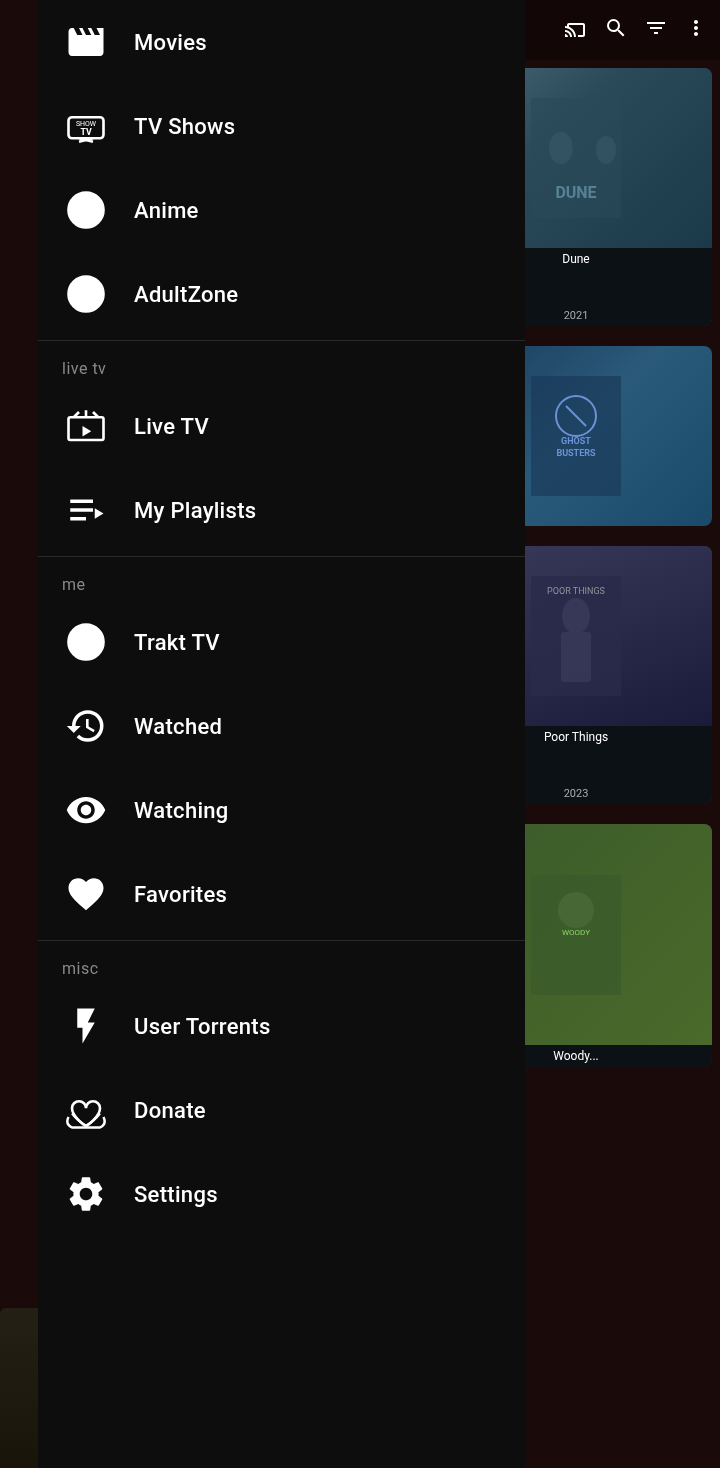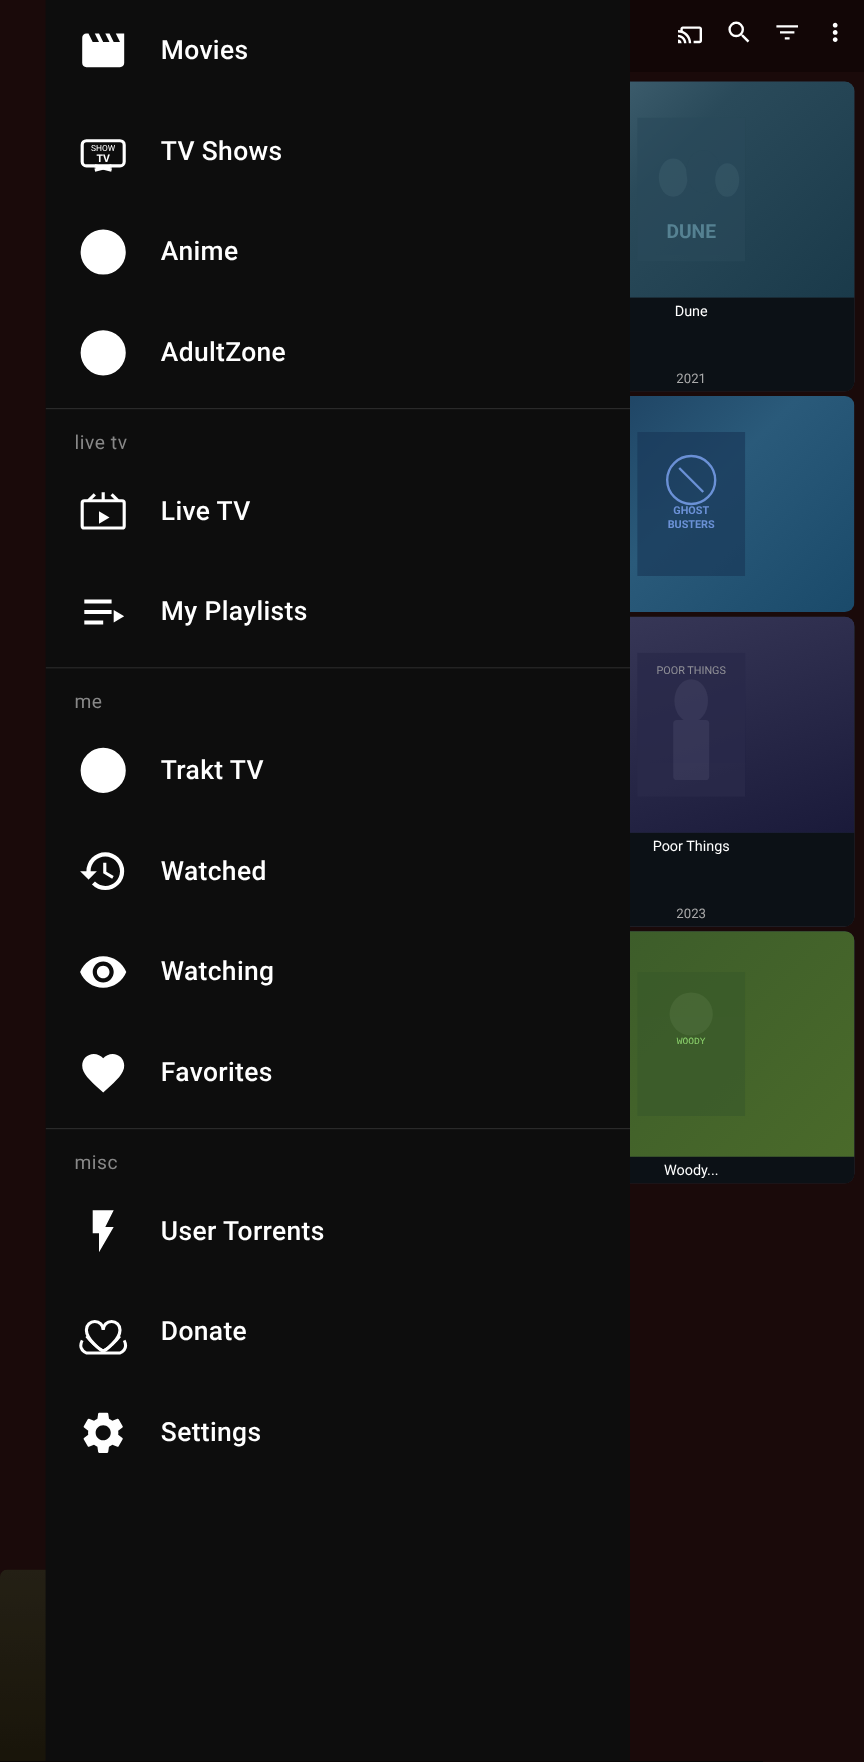--- a/index.html
+++ b/index.html
@@ -22,21 +22,21 @@
       z-index: 0;
     }
 
     .movie-grid {
       position: absolute;
       top: 0; right: 0;
       width: 280px;
       height: 100%;
       display: flex;
       flex-direction: column;
-      gap: 4px;
+      gap: 20px;
       padding: 8px 8px 0 0;
       z-index: 1;
     }
 
     .movie-card {
       background: #2a3a4a;
       border-radius: 8px;
       overflow: hidden;
       position: relative;
       flex-shrink: 0;
@@ -262,21 +262,21 @@
         <rect x="30" y="56" width="30" height="50" fill="#3a3a5a" rx="3"></rect>
       </svg>
     </div>
     <div class="movie-info">
       <div class="movie-title">Poor Things</div>
       <div class="movie-year">2023</div>
     </div>
   </div>
 
   <div class="movie-card">
-    <div class="poster" style="background: linear-gradient(135deg, #3a5a2a, #4a6a2a); height:188px;font-family:Liberation Mono, monospace;">
+    <div class="poster" style="background: linear-gradient(135deg, #3a5a2a, #4a6a2a); height:221px;">
       <svg width="90" height="120" viewBox="0 0 90 120" style="opacity:0.7">
         <rect width="90" height="120" fill="#3a5a2a"></rect>
         <text x="45" y="60" text-anchor="middle" fill="#af8" font-size="8">WOODY</text>
         <circle cx="45" cy="35" r="18" fill="#4a6a3a"></circle>
       </svg>
     </div>
     <div class="movie-info">
       <div class="movie-title">Woody...</div>
     </div>
   </div>

